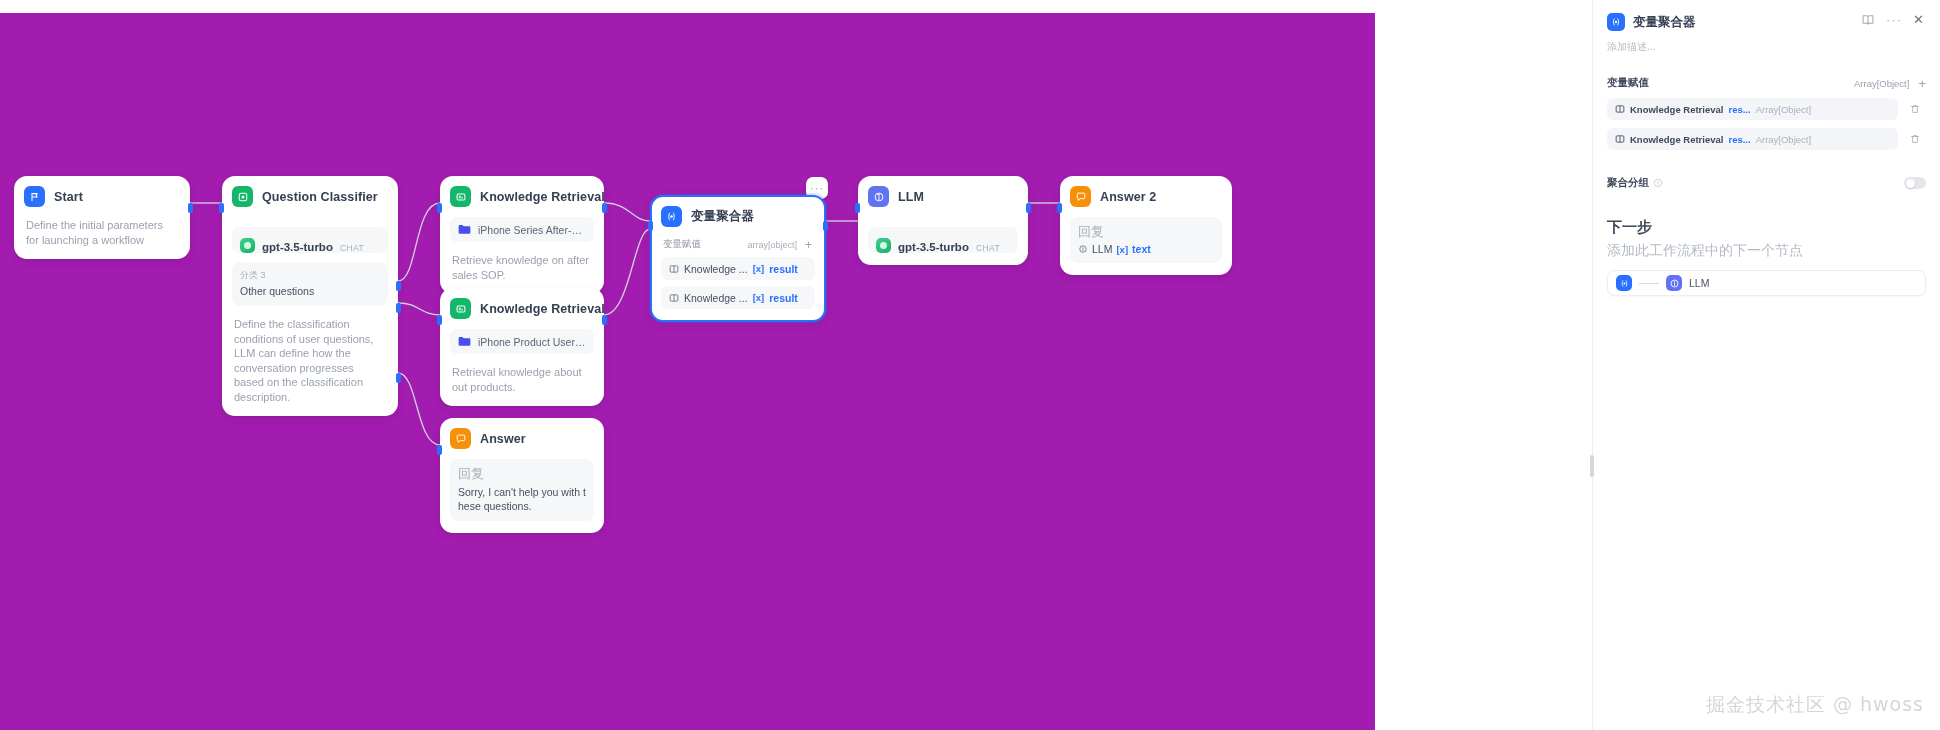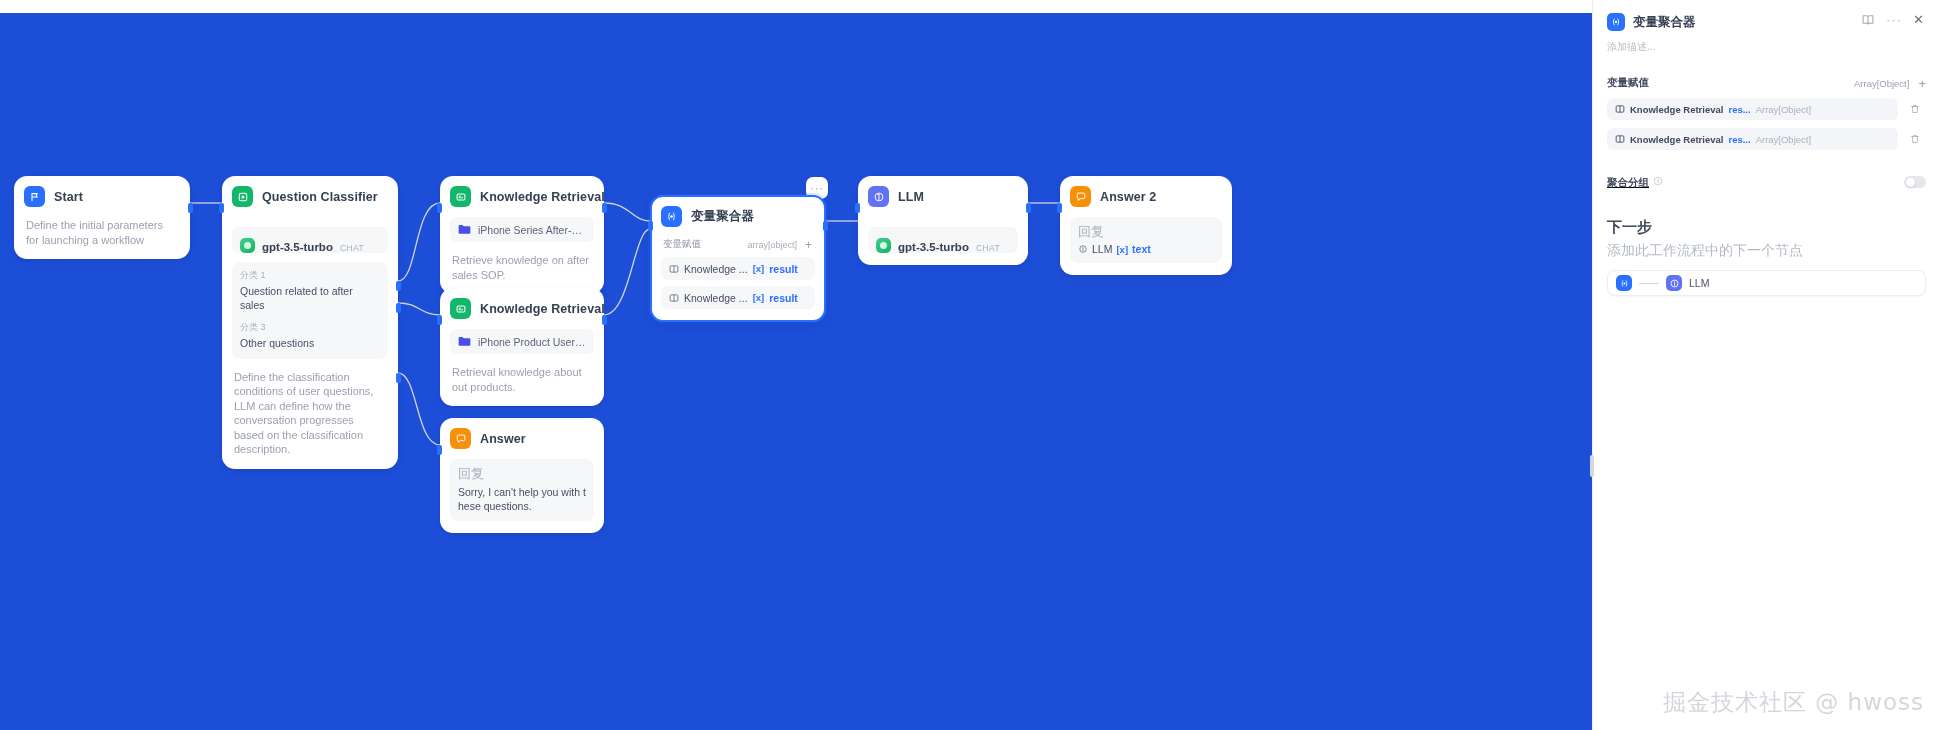--- a/index.html
+++ b/index.html
@@ -7,22 +7,22 @@
     width: 1940px; height: 730px;
     font-family: "Liberation Sans", "DejaVu Sans", sans-serif;
     background: #ffffff;
     overflow: hidden;
   }
   #app { position: relative; width: 1940px; height: 730px; }
 
   
   .canvas {
     position: absolute; left: 0; top: 13px;
-    width: 1592px; height: 717px;
-    background: #1d4ed8;
+    width: 1375px; height: 717px;
+    background: #a21caf;
     overflow: hidden;
   }
   .topstrip {
     position: absolute; left:0; top:0; width: 1940px; height: 13px;
     background: #ffffff;
   }
 
   
   .node {
     position: absolute;
@@ -148,21 +148,21 @@
   }
   .var-pill {
     flex: 1; height: 22px; background: #f4f5f8; border-radius: 6px;
     display: flex; align-items: center; gap: 5px; padding: 0 8px; overflow: hidden;
   }
   .var-pill .nm { font-size: 9.5px; font-weight: bold; color: #3f4959; white-space: nowrap; }
   .var-pill .kk { font-size: 9.5px; color: #2970ff; font-weight: bold; }
   .var-pill .ty { font-size: 9.5px; color: #aab0bb; }
   .trash { width: 22px; display: flex; align-items: center; justify-content: center; color: #a9b0bb; cursor: pointer; }
 
-  .grp-head { display: flex; align-items: flex-start; margin-top: 26px; text-decoration: underline; }
+  .grp-head { display: flex; align-items: center; margin-top: 26px; }
   .grp-title { font-size: 10.5px; font-weight: bold; color: #414a5c; }
   .info-ic { margin-left: 4px; color: #c0c6cf; line-height: 0; }
   .toggle {
     margin-left: auto; width: 22px; height: 12px; border-radius: 6px;
     background: #e3e6eb; position: relative; cursor: pointer;
   }
   .toggle i { position:absolute; top:1.5px; left:1.5px; width:9px; height:9px; border-radius:50%; background:#fff; display:block; box-shadow:0 1px 2px rgba(0,0,0,.15); }
 
   .next-title { font-size: 15px; font-weight: bold; color: #3f4959; margin-top: 28px; }
   .next-sub { font-size: 14px; color: #b4bac4; margin-top: 5px; }
@@ -175,21 +175,21 @@
   .dash { width: 20px; height: 1px; background: #d5d9e0; }
   .next-label { font-size: 10.5px; color: #4a5464; }
 
   .panel-handle {
     position: absolute; left: -3px; top: 455px; width: 4px; height: 22px;
     border-radius: 2px; background: #d3d7de;
   }
 
   .watermark {
     position: absolute; right: 16px; bottom: 12px;
-    font-size: 23px; color: #d3d6dc; letter-spacing: 1px; white-space: nowrap;
+    font-size: 19px; color: #d3d6dc; letter-spacing: 1px; white-space: nowrap;
     font-family: "DejaVu Sans", sans-serif;
   }
 </style>
 </head>
 <body>
 
 <div id="app">
 
   <div class="topstrip"></div>
 
@@ -233,24 +233,20 @@
       </div>
       <div class="model-chip">
         <span class="model-dot">
             <i></i>
           </span>
         <span class="model-name">gpt-3.5-turbo</span>
         <span class="model-tag">CHAT</span>
       </div>
       <div class="cls-box">
         <div class="cls-item">
-          <div class="cls-label">分类 1</div>
-          <div class="cls-text">Question related to after sales</div>
-        </div>
-        <div class="cls-item">
           <div class="cls-label">分类 3</div>
           <div class="cls-text">Other questions</div>
         </div>
       </div>
       <div class="node-desc">Define the classification conditions of user questions, LLM can define how the conversation progresses based on the classification description.</div>
       <span class="port" style="left:-3px; top:27px;"></span>
       <span class="port" style="right:-3px; top:105px;"></span>
       <span class="port" style="right:-3px; top:127px;"></span>
       <span class="port" style="right:-3px; top:197px;"></span>
     </div>

